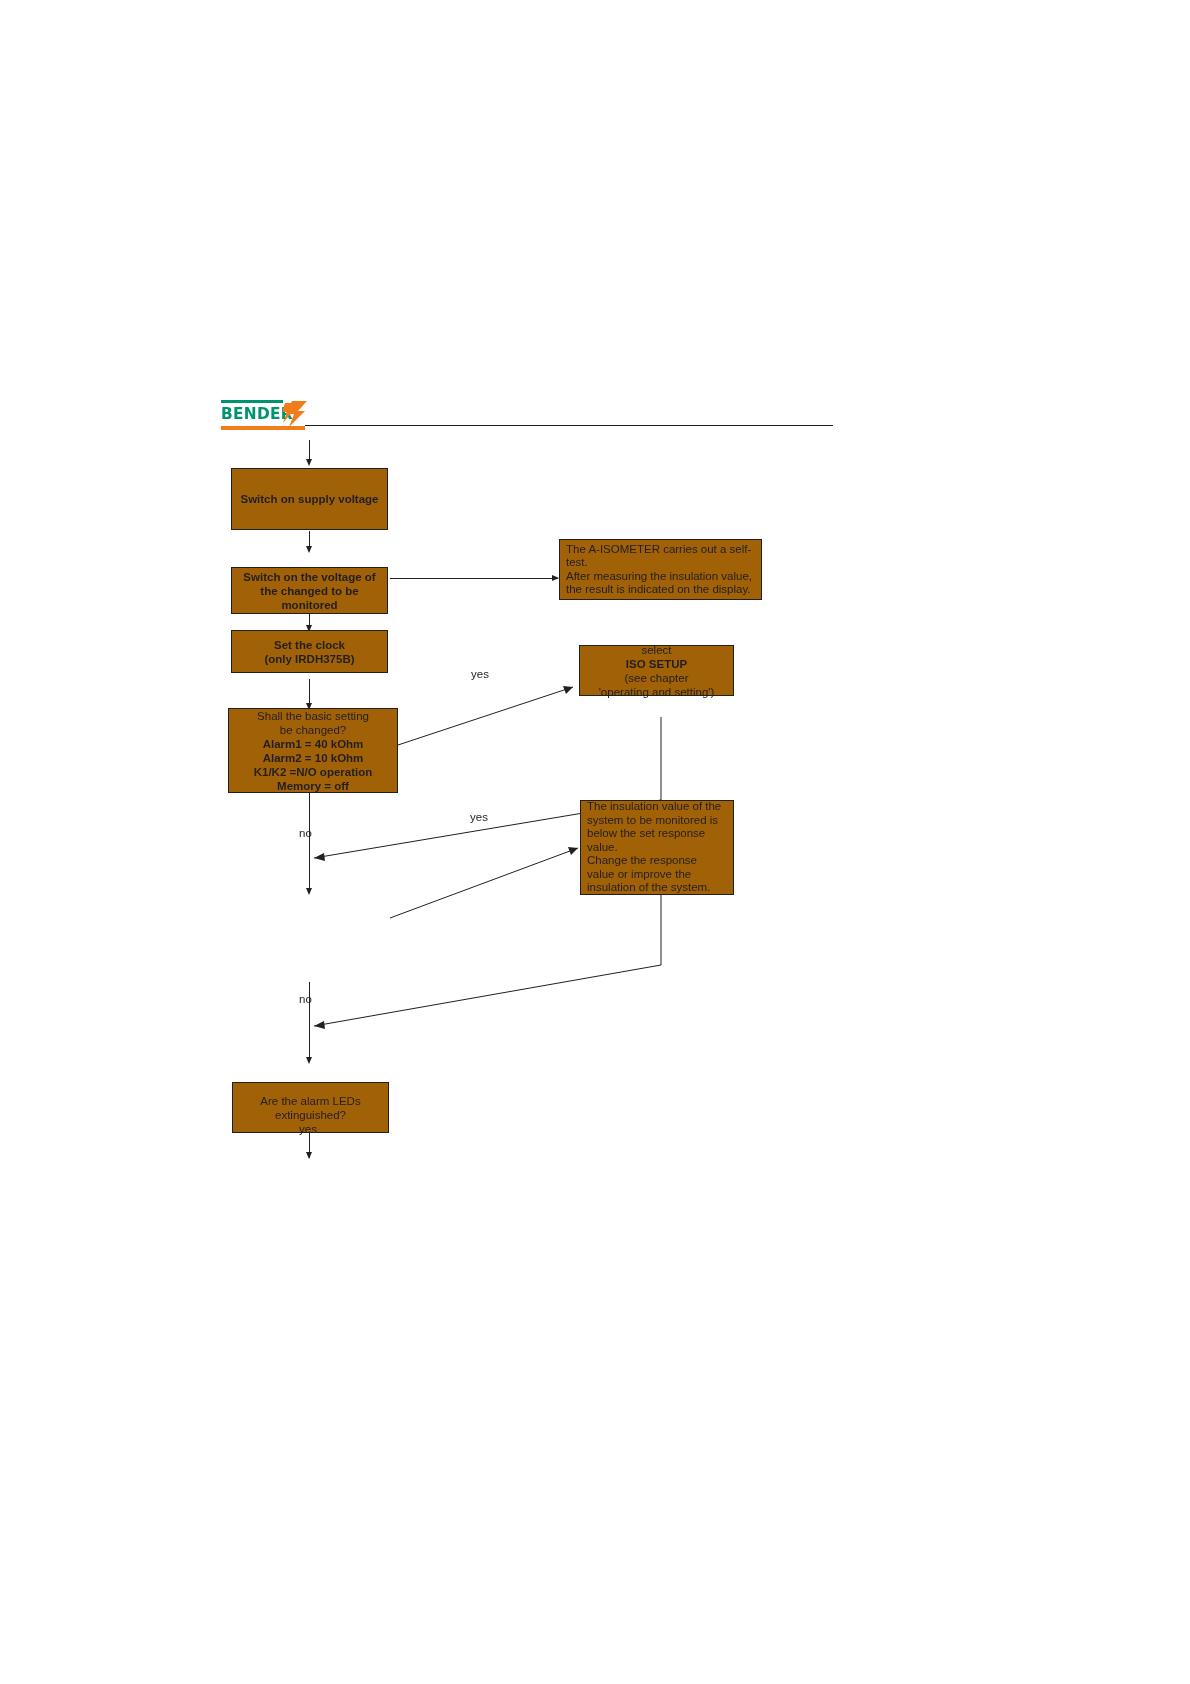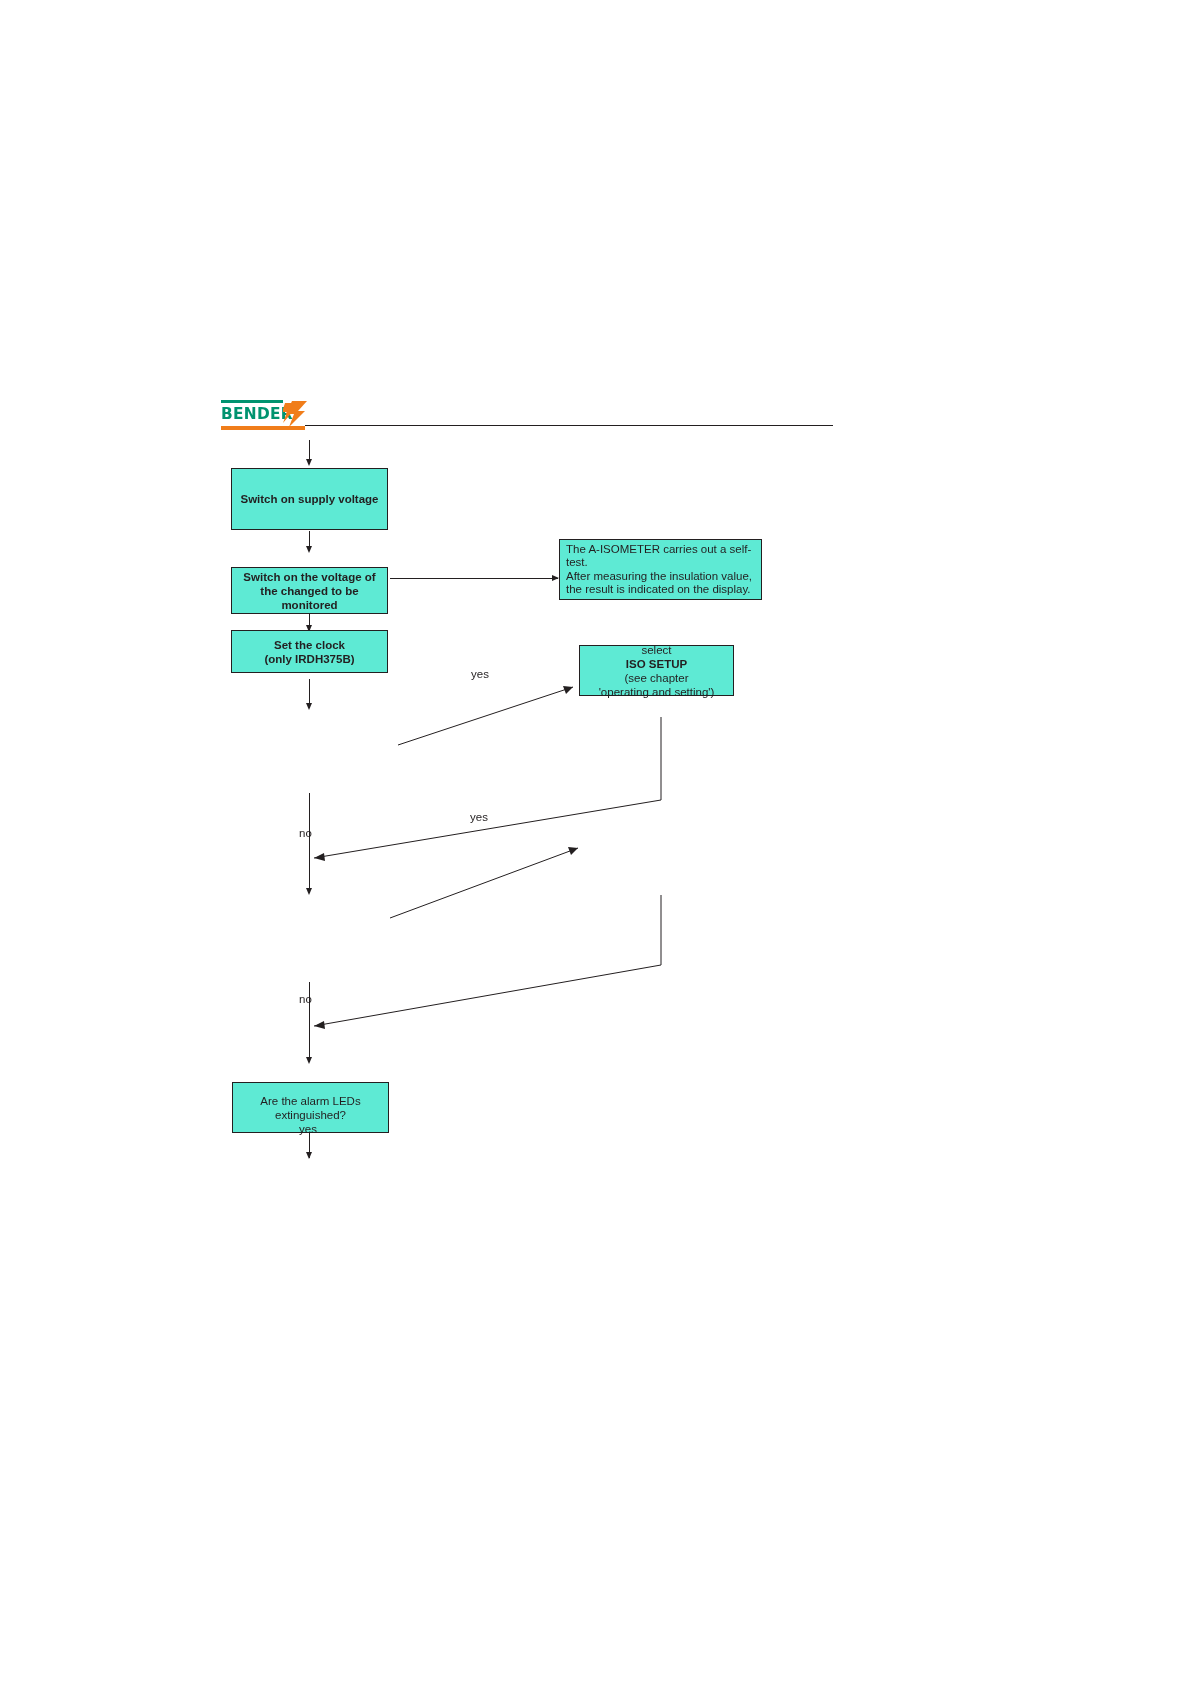--- a/index.html
+++ b/index.html
@@ -68,21 +68,21 @@
     left: 62px;
     top: 1px;
     width: 24px;
     height: 26px;
   }
 
   
   .box {
     position: absolute;
     border: 1px solid #231f20;
-    background: #5eead4;
+    background: #a16207;
     box-sizing: border-box;
     display: flex;
     align-items: center;
     justify-content: center;
     text-align: center;
     font-size: 11.5px;
     line-height: 14px;
     color: #231f20;
   }
   .box .inner { width: 100%; padding: 0 4px; }
@@ -214,30 +214,50 @@
     </div>
   </div>
 
   <div class="box bold" style="left:231px; top:630px; width:157px; height:43px;">
     <div class="inner">
       <div>Set the clock</div>
       <div>(only IRDH375B)</div>
     </div>
   </div>
 
+  <div class="box" style="left:228px; top:708px; width:170px; height:85px;">
+    <div class="inner">
+      <div>Shall the basic setting</div>
+      <div>be changed?</div>
+      <div class="bold-line">Alarm1 = 40 kOhm</div>
+      <div class="bold-line">Alarm2 = 10 kOhm</div>
+      <div class="bold-line">K1/K2 =N/O operation</div>
+      <div class="bold-line">Memory = off</div>
+    </div>
+  </div>
 
   <div class="box" style="left:579px; top:645px; width:155px; height:51px;">
     <div class="inner">
       <div>select</div>
       <div class="bold-line">ISO SETUP</div>
       <div>(see chapter</div>
       <div>'operating and setting')</div>
     </div>
   </div>
 
+  <div class="box note" style="left:580px; top:800px; width:154px; height:95px;">
+    <div class="inner">
+      <div>The insulation value of the</div>
+      <div>system to be monitored is</div>
+      <div>below the set response value.</div>
+      <div>Change the response</div>
+      <div>value or improve the</div>
+      <div>insulation of the system.</div>
+    </div>
+  </div>
 
 
   <div class="box" style="left:232px; top:1062px; width:157px; height:51px;margin-top:20px;">
     <div class="inner">
       <div>Are the alarm LEDs</div>
       <div>extinguished?</div>
     </div>
   </div>
 
   <div class="edge-label" style="left:471px; top:668px;">yes</div>

